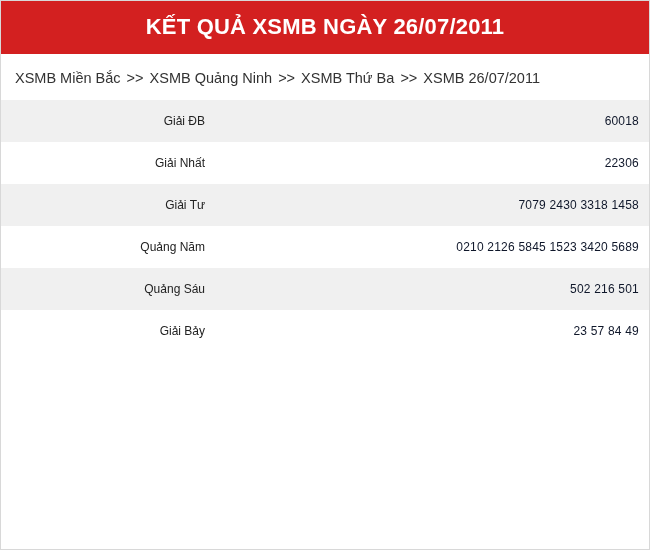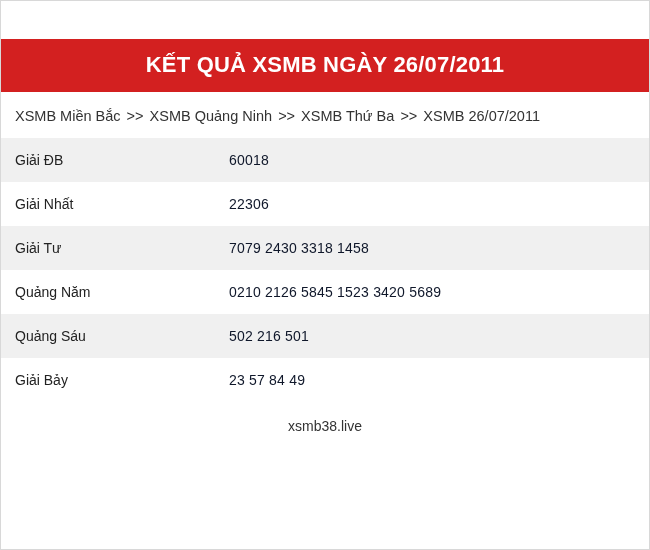--- a/index.html
+++ b/index.html
@@ -24,21 +24,20 @@
   }
   .header {
     background: #d32020;
     color: #ffffff;
     text-align: center;
     font-size: 22px;
     font-weight: bold;
     letter-spacing: 0.2px;
     padding: 13px 10px 14px 10px;
     line-height: 1.2;
-    margin-top: 38px;
   }
   .breadcrumb {
     font-size: 14.5px;
     color: #333333;
     padding: 16px 6px 14px 14px;
     white-space: nowrap;
     overflow: hidden;
   }
   .breadcrumb .crumb {
     color: #333333;
@@ -54,23 +53,24 @@
     table-layout: fixed;
   }
   .results tr.odd td {
     background: #f0f0f0;
   }
   .results tr.even td {
     background: #ffffff;
   }
   .results td {
     padding: 14px 10px 14px 14px;
-    font-size: 14px;
+    font-size: 12px;
     vertical-align: middle;
     border: none;
+    text-align: right;
   }
   .results td.prize-name {
     width: 190px;
     color: #222222;
   }
   .results td.prize-numbers {
     color: #0f172a;
     letter-spacing: 0.2px;
   }
   .footer {
@@ -122,17 +122,14 @@
         <td class="prize-name">Quảng Sáu</td>
         <td class="prize-numbers">502 216 501</td>
       </tr>
       <tr class="even">
         <td class="prize-name">Giải Bảy</td>
         <td class="prize-numbers">23 57 84 49</td>
       </tr>
     </tbody>
   </table>
 
-  <div class="footer">
-    <span>xsmb38.live</span>
-  </div>
 
 </div>
 
 </body></html>

